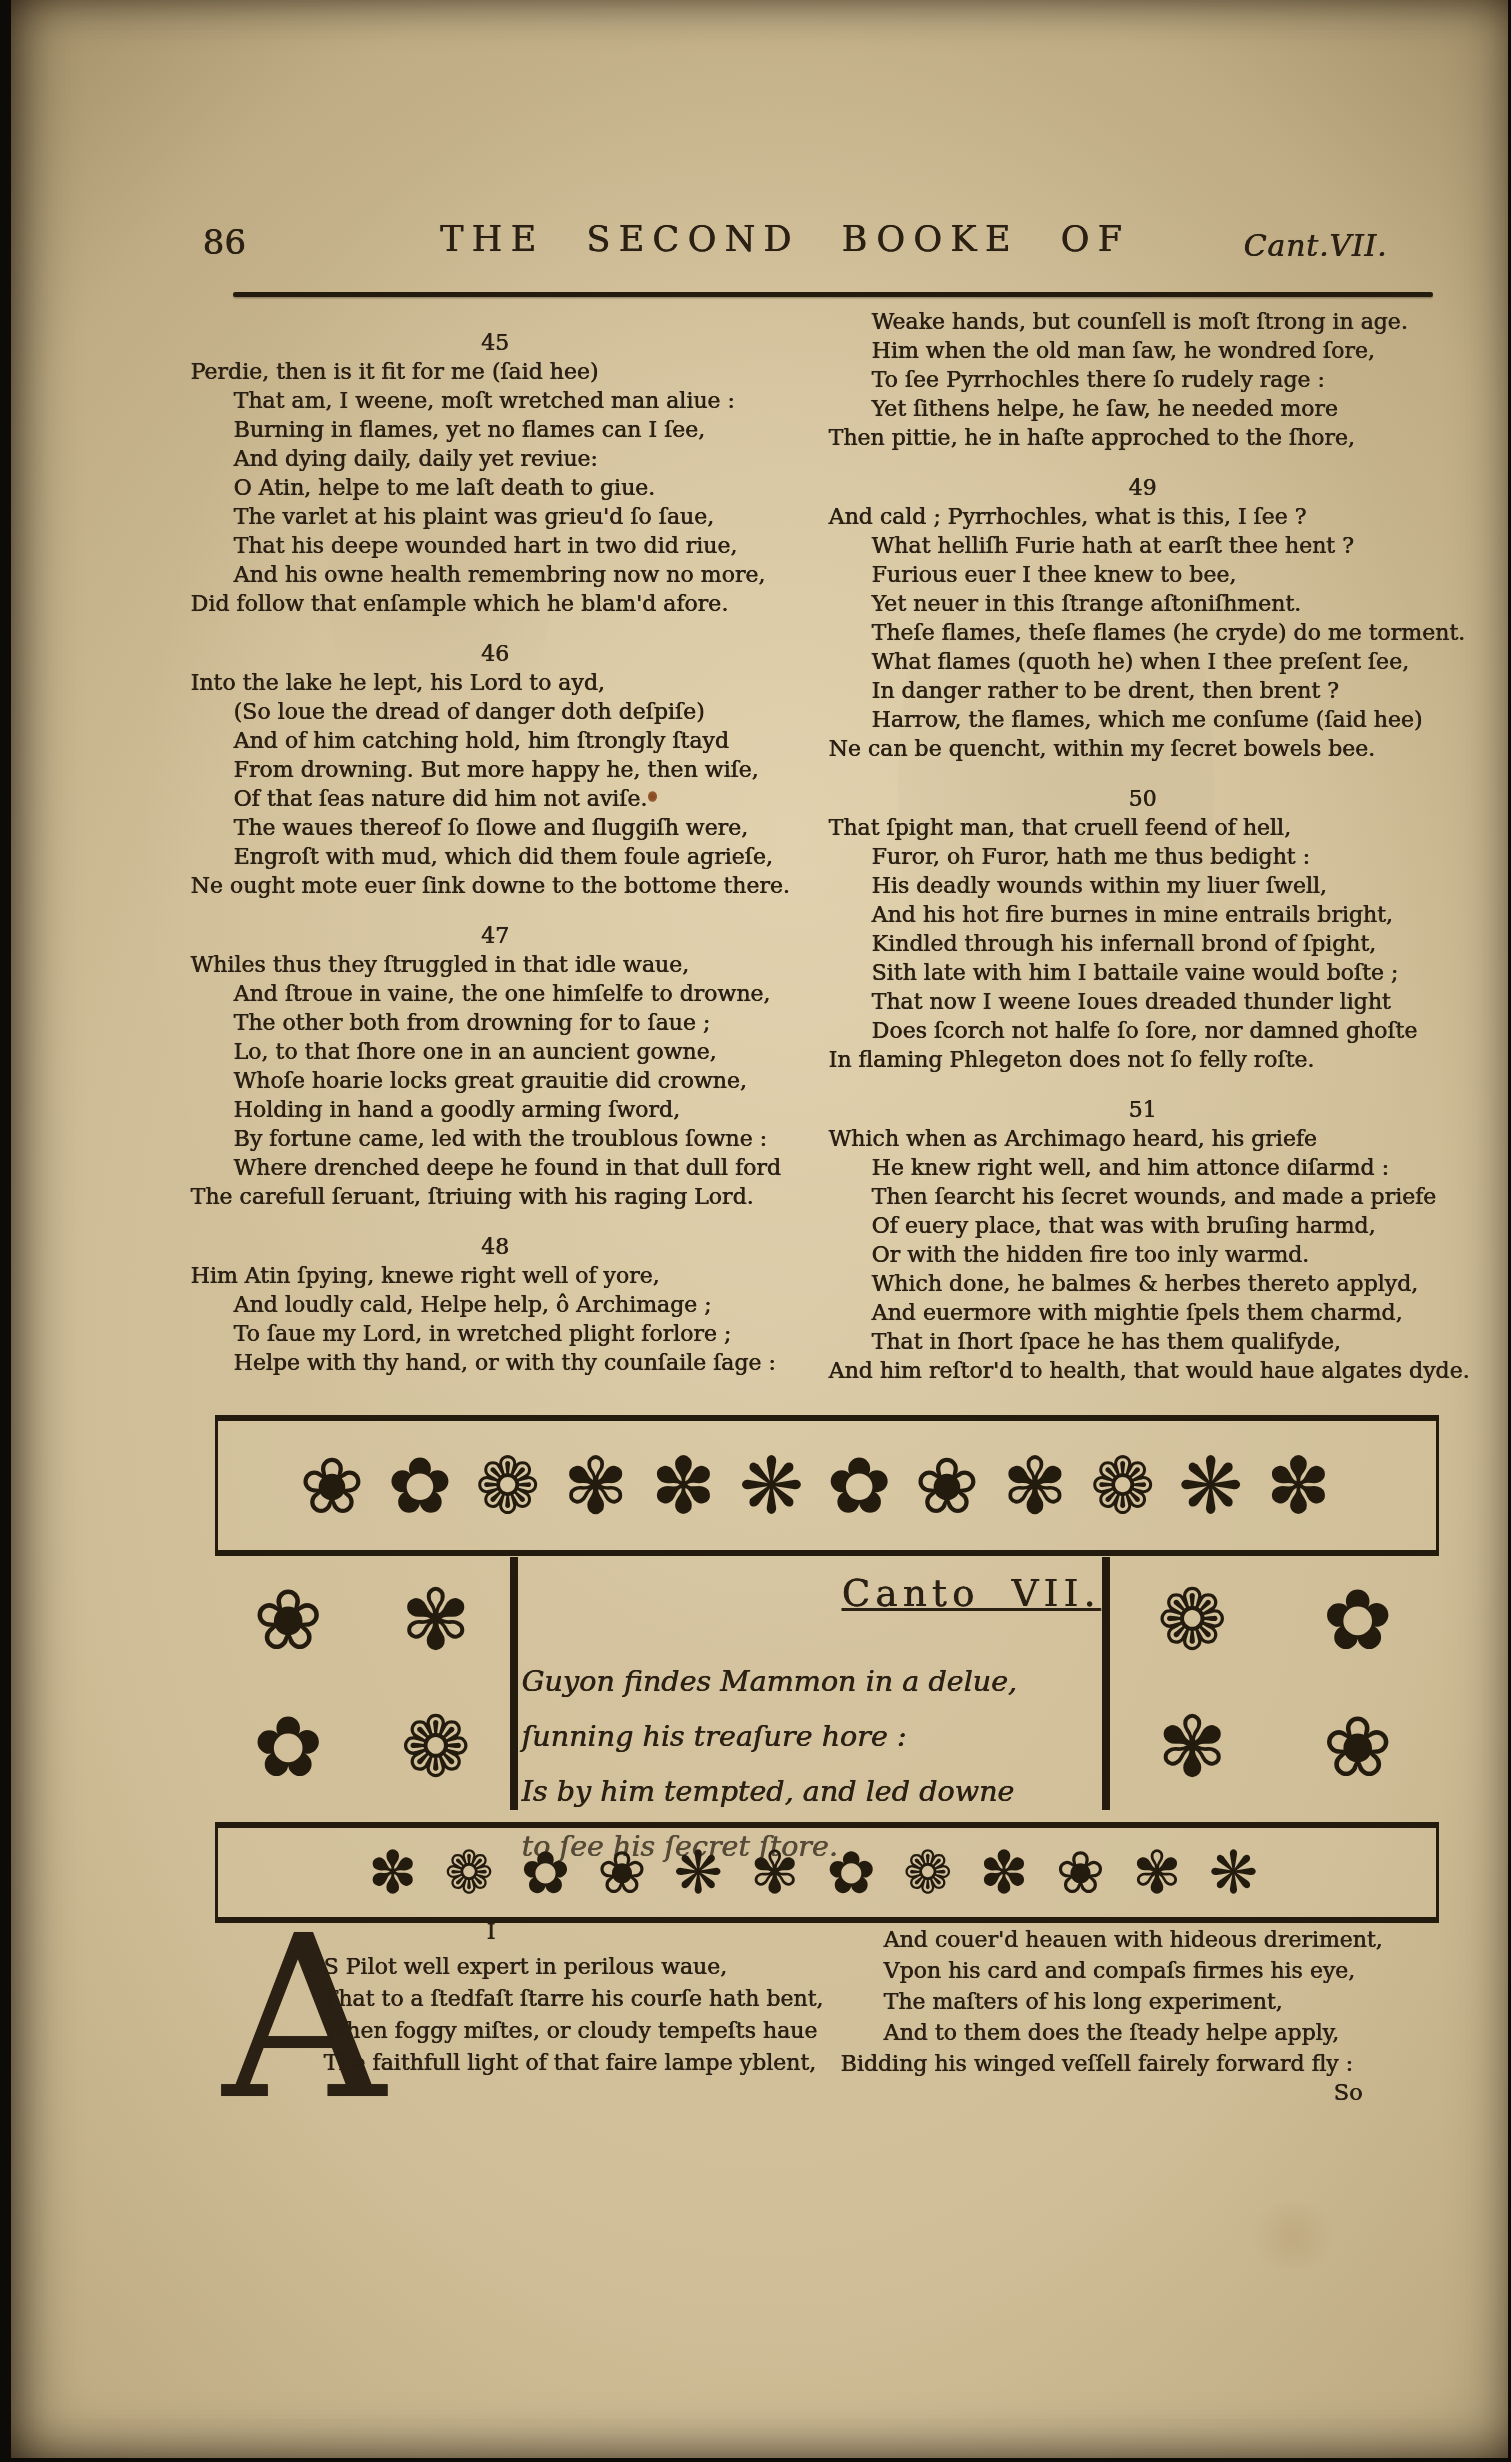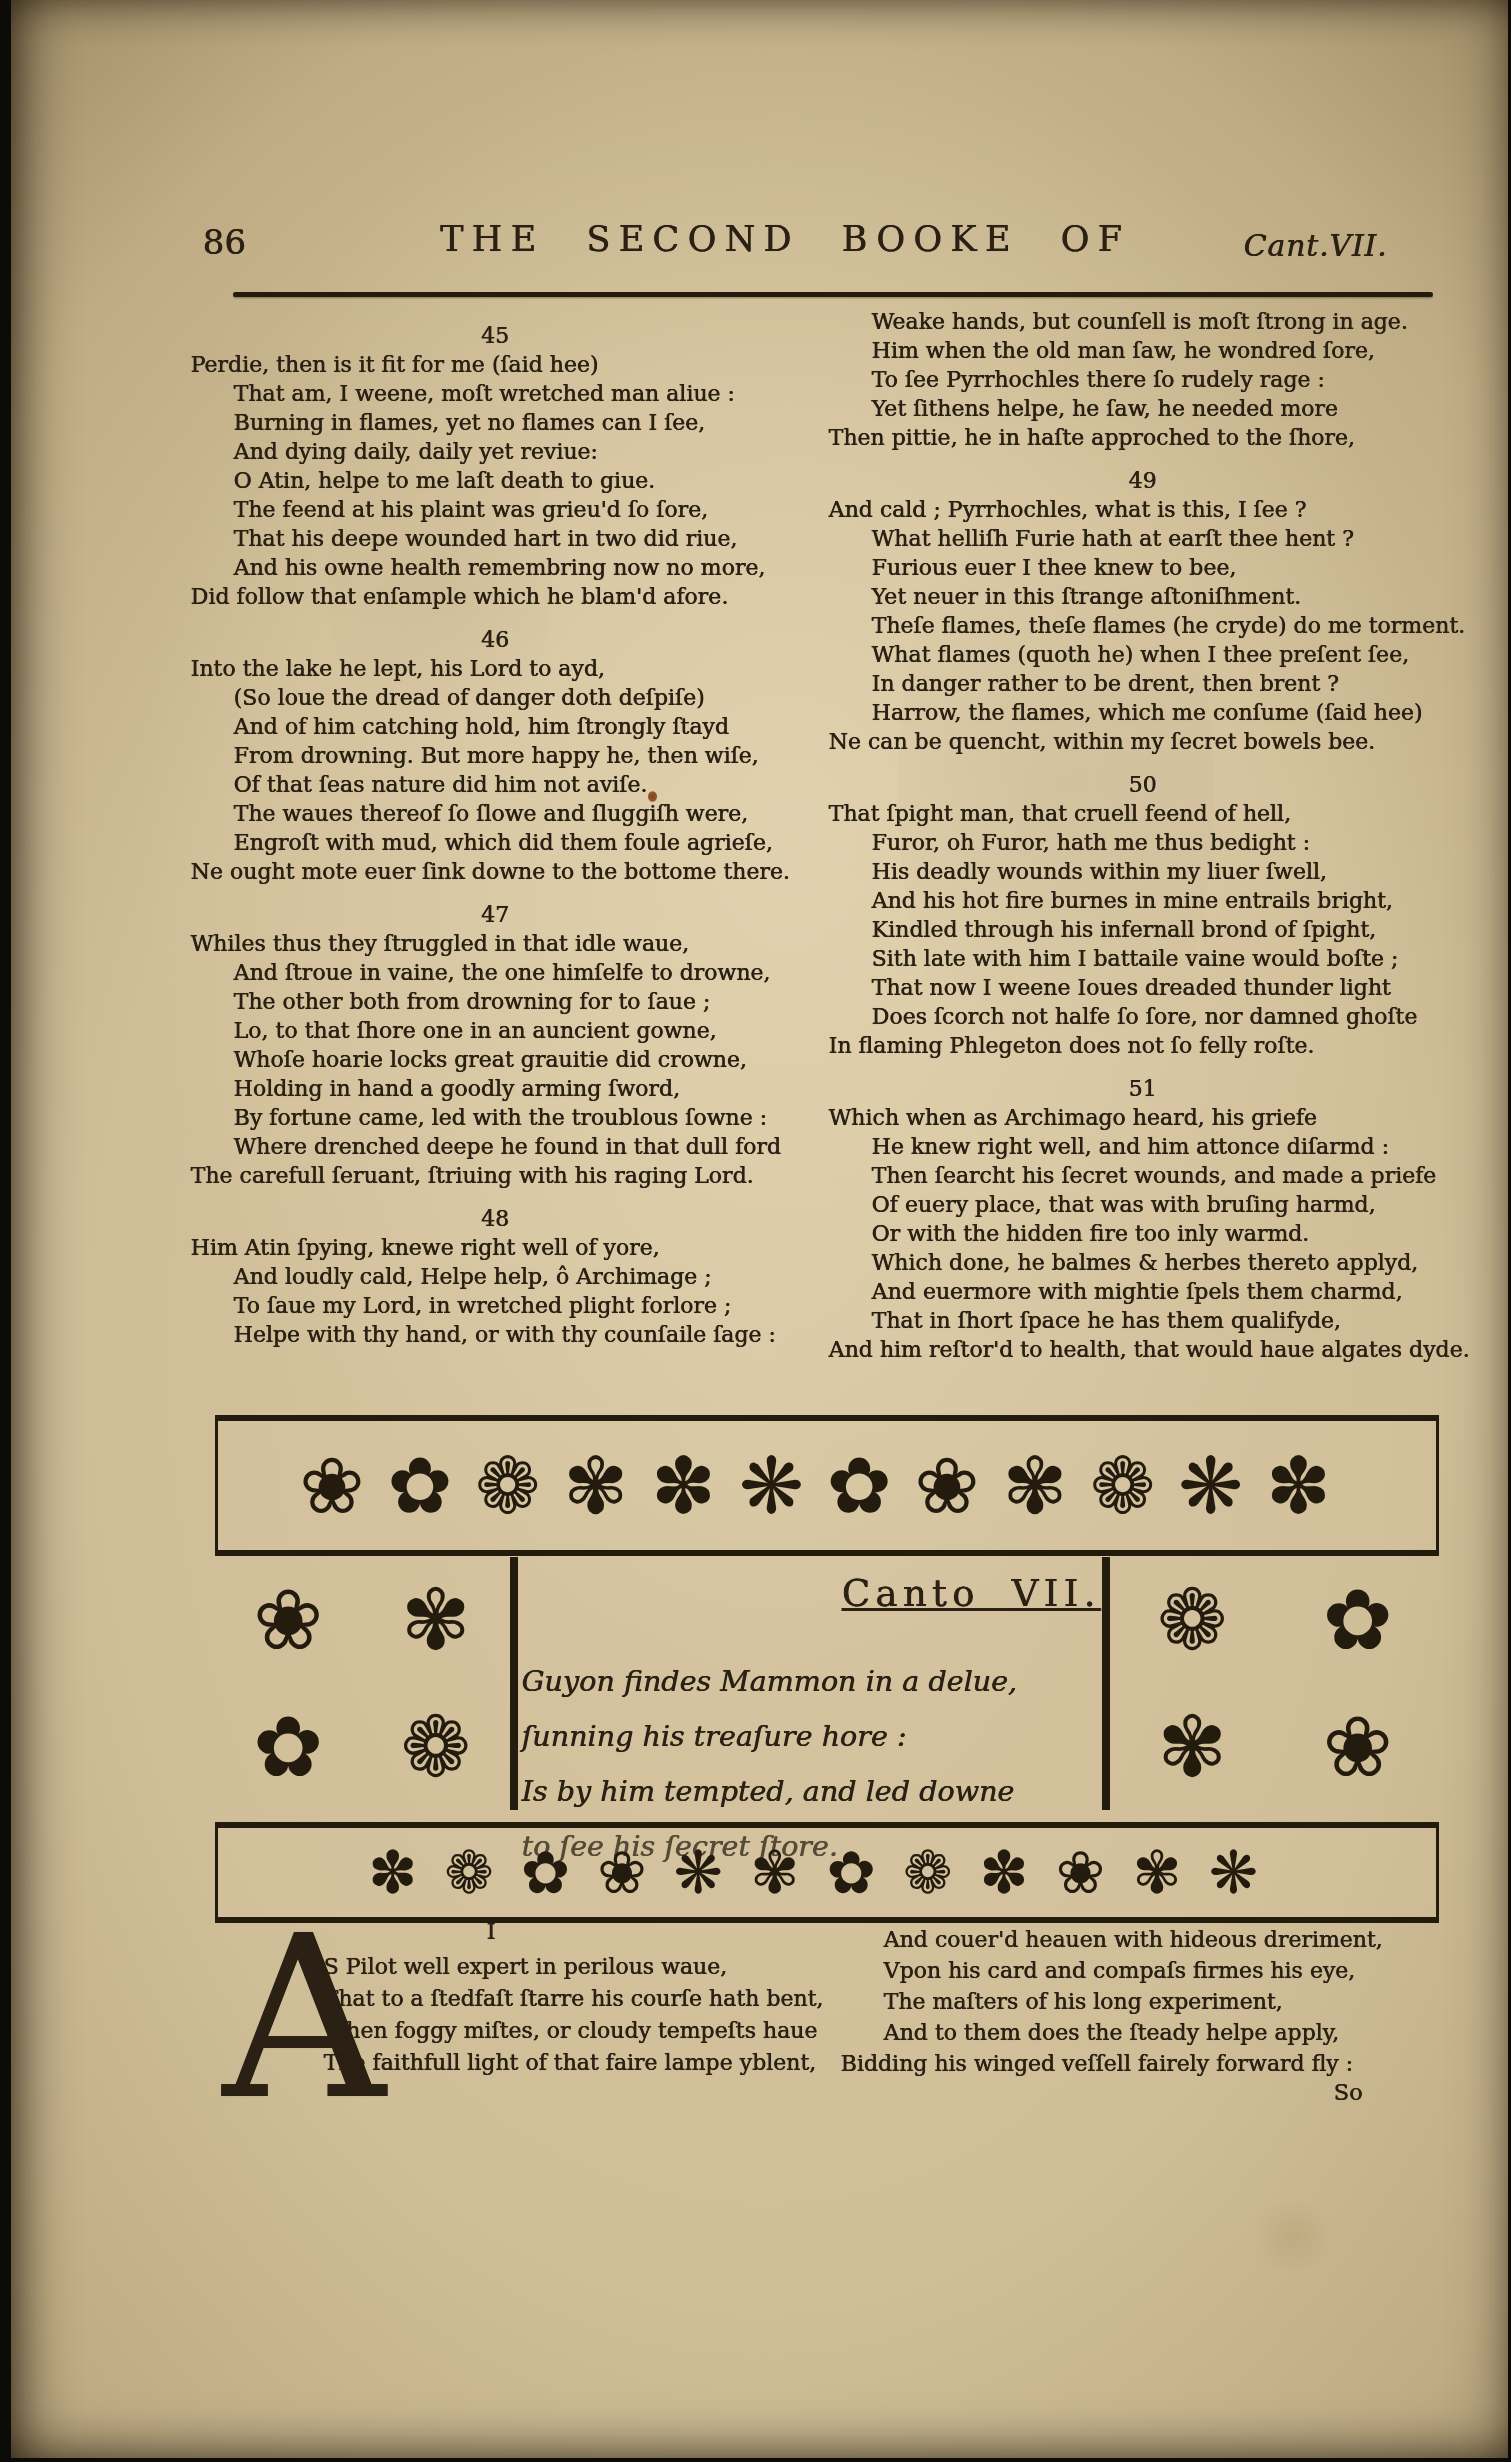--- a/index.html
+++ b/index.html
@@ -34,21 +34,21 @@
   .cantlabel{position:absolute;left:1233px;top:228px;font-size:30px;font-style:italic;letter-spacing:0.8px;}
   .headrule{position:absolute;left:222px;top:292px;width:1200px;height:5.3px;background:#241b0f;border-radius:2.3px;
     box-shadow:0 1.5px 0.8px rgba(36,27,15,.3);}
 
   
   .col{position:absolute;top:307px;font-size:22px;line-height:29px;}
   .col.left{left:180px;width:609px;}
   .col.right{left:818px;width:628px;}
   .vl{white-space:nowrap;}
   .vl.in{padding-left:43px;}
-  .snum{text-align:center;font-size:22px;margin-top:14px;}
+  .snum{text-align:center;font-size:22px;margin-top:21px;}
   .grp{margin:0;}
 
   
   .band{position:absolute;left:204px;width:1218px;background:rgba(214,198,164,.25);
     border-top:6.8px solid #241b0f;border-bottom:6.8px solid #241b0f;
     border-left:3.8px solid #241b0f;border-right:3.8px solid #241b0f;
     display:flex;align-items:center;justify-content:center;overflow:hidden;
     font-family:"DejaVu Sans","Liberation Sans",sans-serif;color:#241b0f;}
   .band.top{top:1415px;height:129px;font-size:78px;letter-spacing:22.5px;}
   .band.bottom{top:1822px;height:89px;font-size:59px;letter-spacing:27px;}
@@ -88,21 +88,21 @@
 
   <div class="col left ink">
     <div class="grp">
       <div class="snum">45</div>
       <div>
           <div class="vl">Perdie, then is it fit for me (ſaid hee)</div>
           <div class="vl in">That am, I weene, moſt wretched man aliue :</div>
           <div class="vl in">Burning in flames, yet no flames can I ſee,</div>
           <div class="vl in">And dying daily, daily yet reviue:</div>
           <div class="vl in">O Atin, helpe to me laſt death to giue.</div>
-          <div class="vl in">The feend at his plaint was grieu'd ſo ſore,</div>
+          <div class="vl in">The varlet at his plaint was grieu'd ſo ſaue,</div>
           <div class="vl in">That his deepe wounded hart in two did riue,</div>
           <div class="vl in">And his owne health remembring now no more,</div>
           <div class="vl">Did follow that enſample which he blam'd afore.</div>
         </div>
     </div>
     <div class="grp">
       <div class="snum">46</div>
       <div>
           <div class="vl">Into the lake he lept, his Lord to ayd,</div>
           <div class="vl in">(So loue the dread of danger doth deſpiſe)</div>

